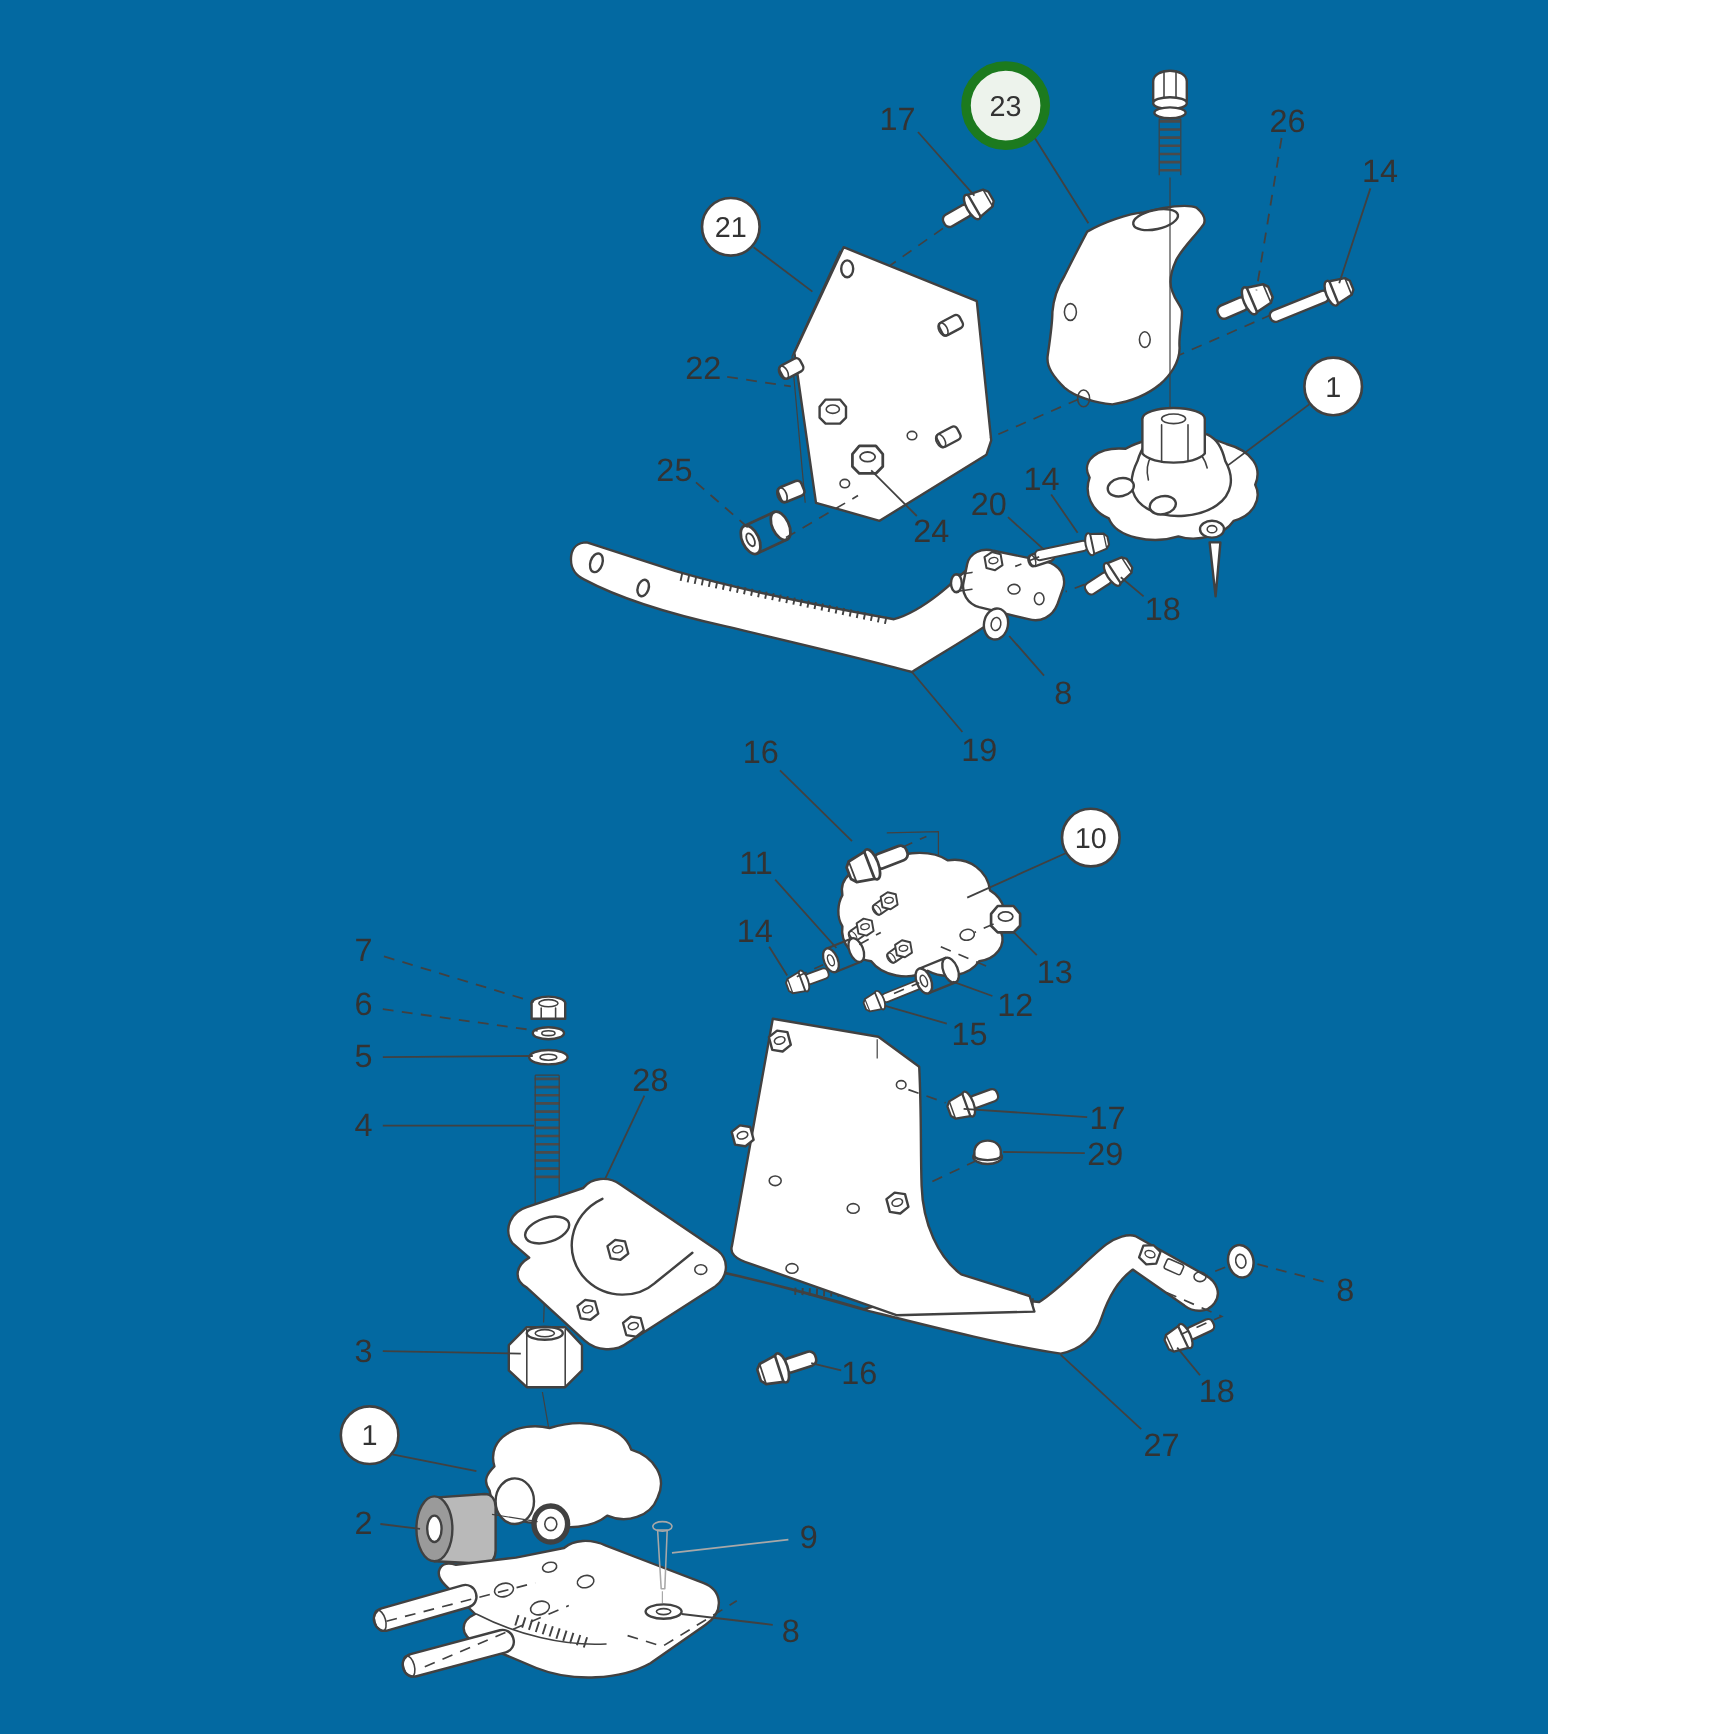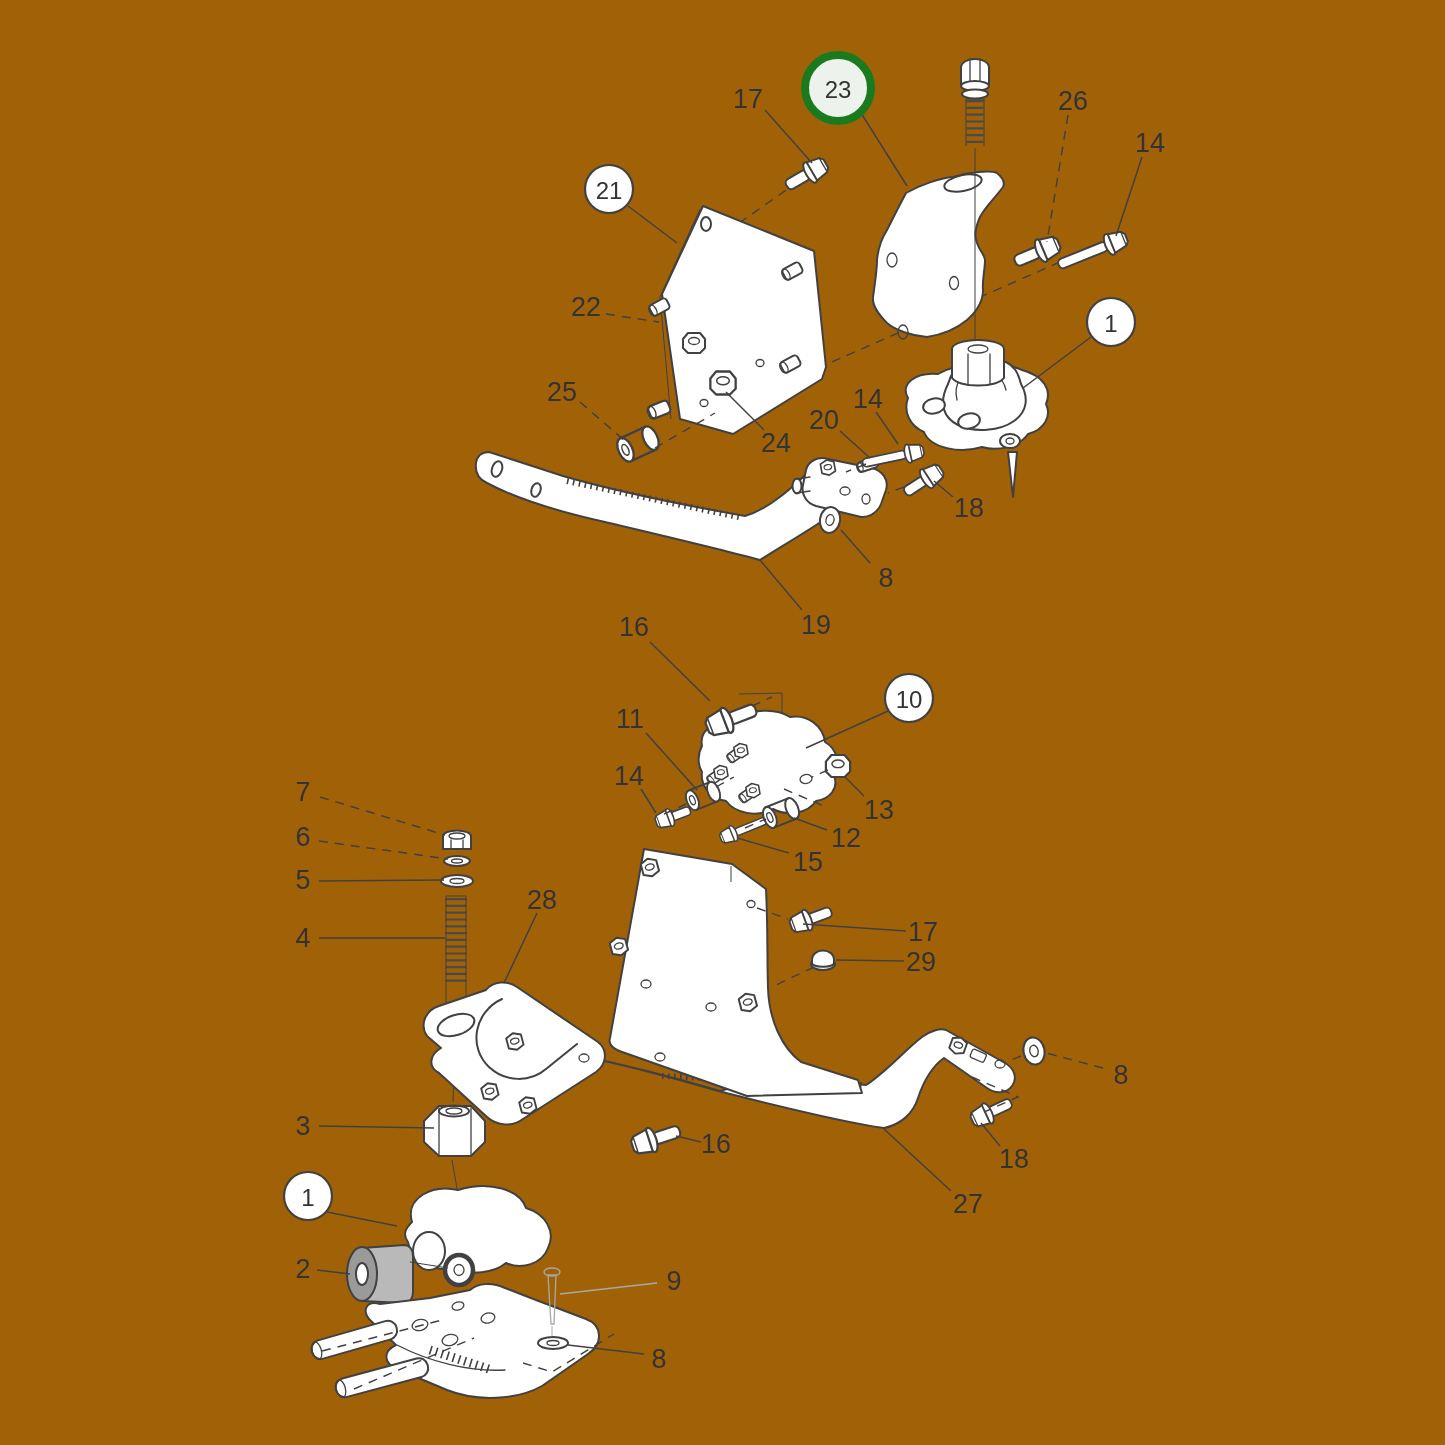--- a/index.html
+++ b/index.html
@@ -1,16 +1,16 @@
 <!DOCTYPE html>
 <html><head>
 <meta charset="utf-8">
 <style>
   html,body{margin:0;padding:0;background:#ffffff;}
-  #stage{position:relative;width:1445px;height:1445px;background:#a16207;overflow:hidden;}
+  #stage{position:relative;width:1290px;height:1445px;background:#0369a1;overflow:hidden;}
   svg{display:block;}
   svg text{font-family:"Liberation Sans","DejaVu Sans",sans-serif;fill:#333333;}
   .lbl{font-size:27px;}
   .clbl{font-size:24px;}
   .s  {fill:none;stroke:#414141;stroke-width:2;stroke-linejoin:round;stroke-linecap:round;}
   .sw {fill:#ffffff;stroke:#414141;stroke-width:2;stroke-linejoin:round;stroke-linecap:round;}
   .s1 {fill:none;stroke:#414141;stroke-width:1.3;stroke-linejoin:round;stroke-linecap:round;}
   .thin{fill:none;stroke:#414141;stroke-width:1;}
   .dash{fill:none;stroke:#414141;stroke-width:1.4;stroke-dasharray:9 7;}
   .hatch{fill:none;stroke:#414141;stroke-width:6;stroke-dasharray:1.6 4.4;stroke-linecap:butt;}

